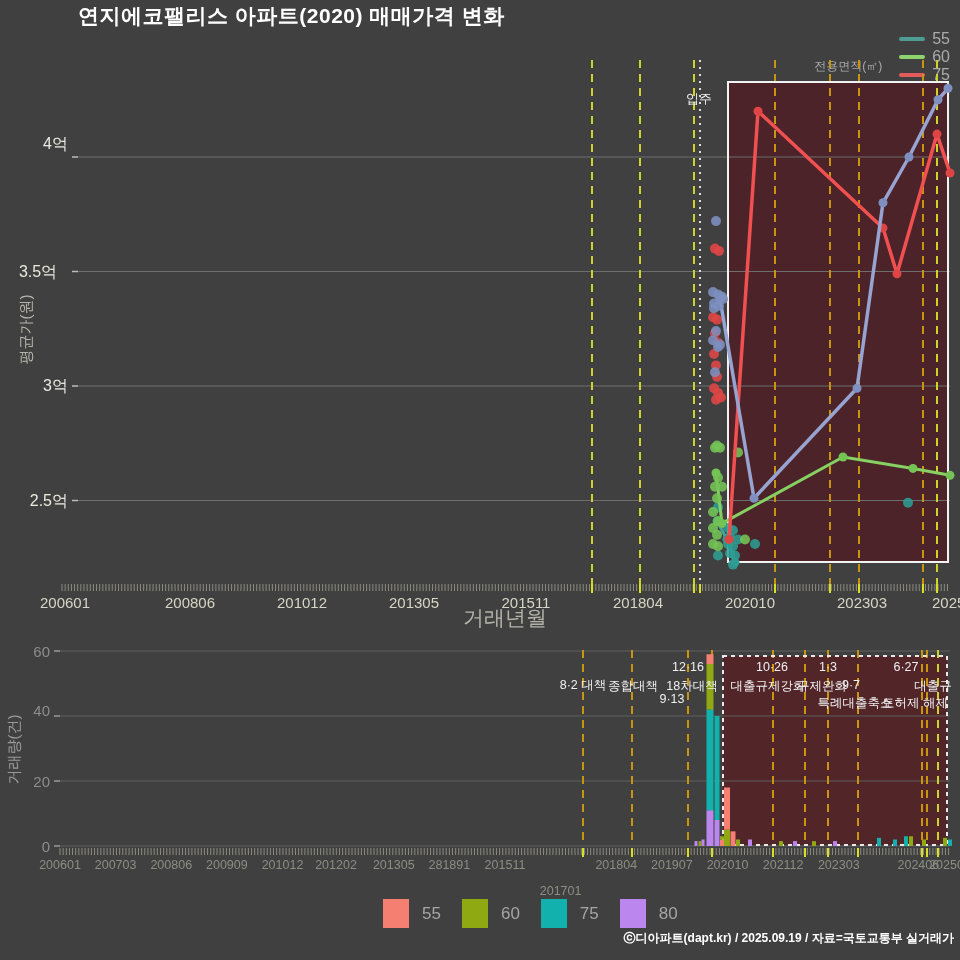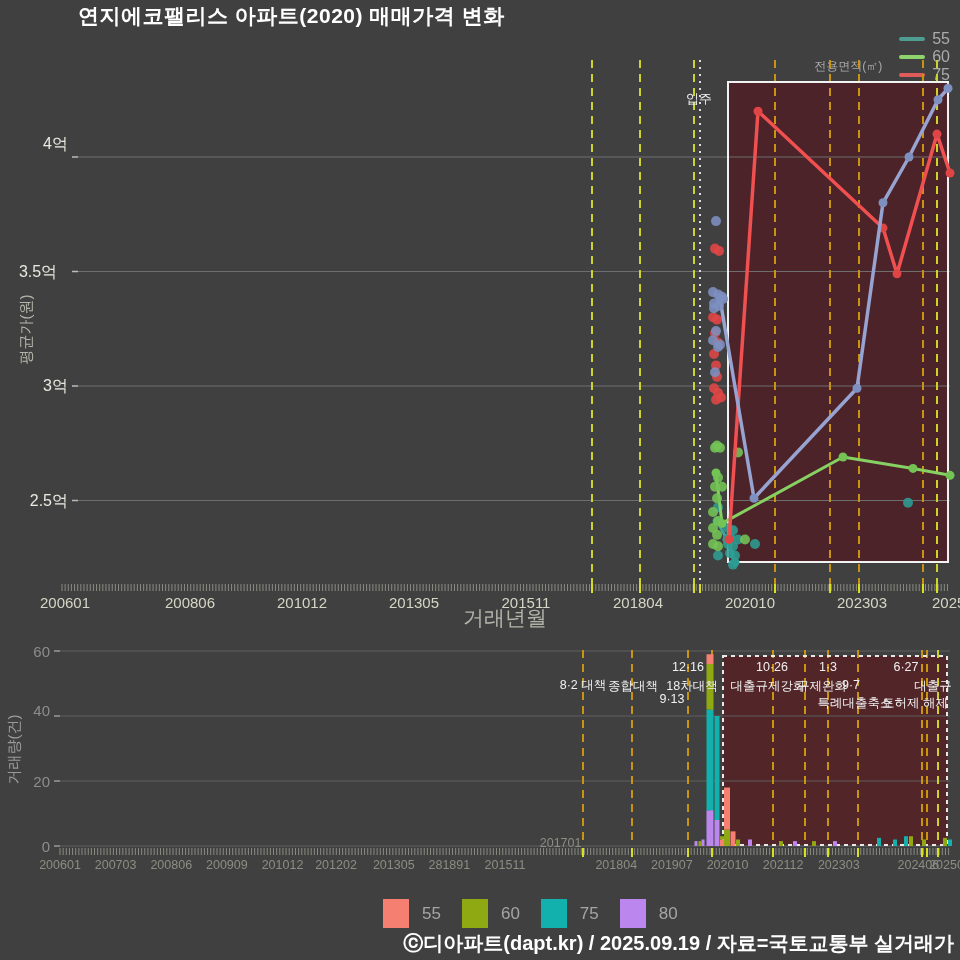--- a/index.html
+++ b/index.html
@@ -17,21 +17,21 @@
   .volXTick{position:absolute;transform:translateX(-50%);font-size:12.5px;color:#8d8d84;white-space:nowrap;}
   .annot{position:absolute;transform:translateX(-50%);font-size:12.5px;color:#f0f0f0;white-space:nowrap;}
   #price-ylabel{position:absolute;left:-34px;top:320px;width:120px;text-align:center;transform:rotate(-90deg);font-size:15px;color:#b3b3aa;}
   #vol-ylabel{position:absolute;left:-41px;top:740px;width:110px;text-align:center;transform:rotate(-90deg);font-size:15px;color:#9a9a9a;}
   #price-xlabel{position:absolute;left:505px;top:604px;transform:translateX(-50%);font-size:21px;color:#b3b3aa;}
   #movein-label{position:absolute;left:699px;top:90px;transform:translateX(-50%);font-size:13px;color:#f2f2f2;}
   #chart-svg{position:absolute;left:0;top:0;}
   #bottom-legend{position:absolute;left:383px;top:899px;display:flex;align-items:center;}
   #bottom-legend .bl-swatch{width:26px;height:29px;display:inline-block;}
   #bottom-legend .bl-text{font-size:17px;color:#a5a5a5;margin-left:13px;margin-right:21px;}
-  #footer{position:absolute;right:6px;top:930px;font-size:20px;font-weight:700;color:#ffffff;white-space:nowrap;}
+  #footer{position:absolute;right:6px;top:930px;font-size:12px;font-weight:700;color:#ffffff;white-space:nowrap;}
 </style>
 </head>
 <body>
 
 <div id="page">
   <h1 id="chart-title">연지에코팰리스 아파트(2020) 매매가격 변화</h1>
 
   <div id="top-legend">
     <span class="lg-label">전용면적(㎡)</span>
     <span id="top-legend-items">
@@ -821,21 +821,21 @@
   <div id="vol-xticks">
       <div class="volXTick" style="left: 60px; top: 858px;">200601</div>
       <div class="volXTick" style="left: 115.625px; top: 858px;">200703</div>
       <div class="volXTick" style="left: 171.25px; top: 858px;">200806</div>
       <div class="volXTick" style="left: 226.875px; top: 858px;">200909</div>
       <div class="volXTick" style="left: 282.5px; top: 858px;">201012</div>
       <div class="volXTick" style="left: 336px; top: 858px;">201202</div>
       <div class="volXTick" style="left: 393.75px; top: 858px;">201305</div>
       <div class="volXTick" style="left: 449.375px; top: 858px;">281891</div>
       <div class="volXTick" style="left: 505px; top: 858px;">201511</div>
-      <div class="volXTick" style="left: 560.625px; top: 836px;">201701</div>
+      <div class="volXTick" style="left: 560.625px; top: 884px;">201701</div>
       <div class="volXTick" style="left: 616.25px; top: 858px;">201804</div>
       <div class="volXTick" style="left: 671.875px; top: 858px;">201907</div>
       <div class="volXTick" style="left: 727.5px; top: 858px;">202010</div>
       <div class="volXTick" style="left: 783.125px; top: 858px;">202112</div>
       <div class="volXTick" style="left: 838.75px; top: 858px;">202303</div>
       <div class="volXTick" style="left: 894.375px; top: 858px; margin-left: 24px;">202406</div>
       <div class="volXTick" style="left: 950px; top: 858px;">202508</div>
     </div>
   <div id="vol-annotations">
       <div class="annot" style="left: 583px; top: 677px;">8·2 대책</div>

